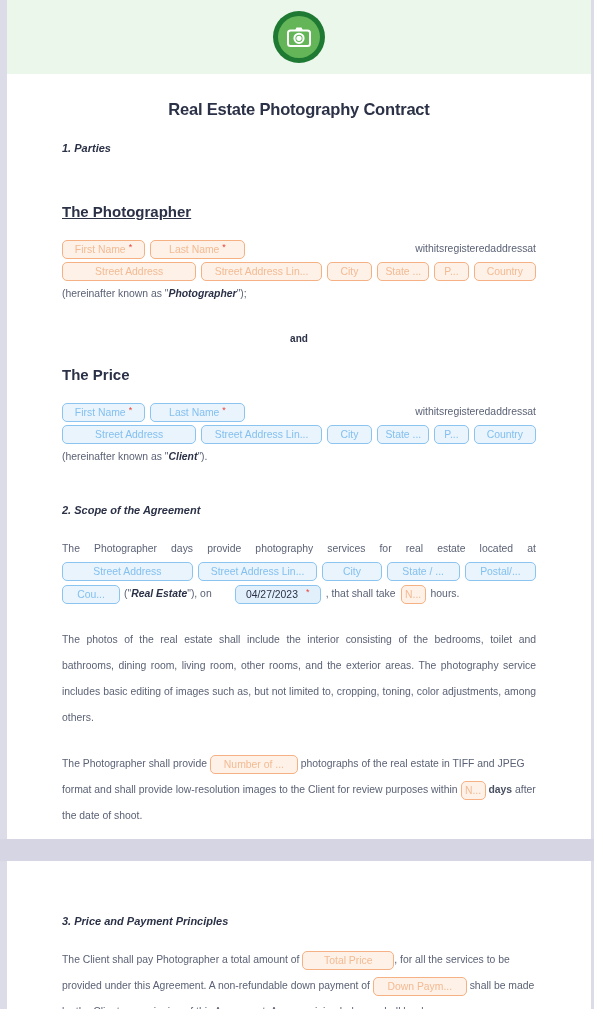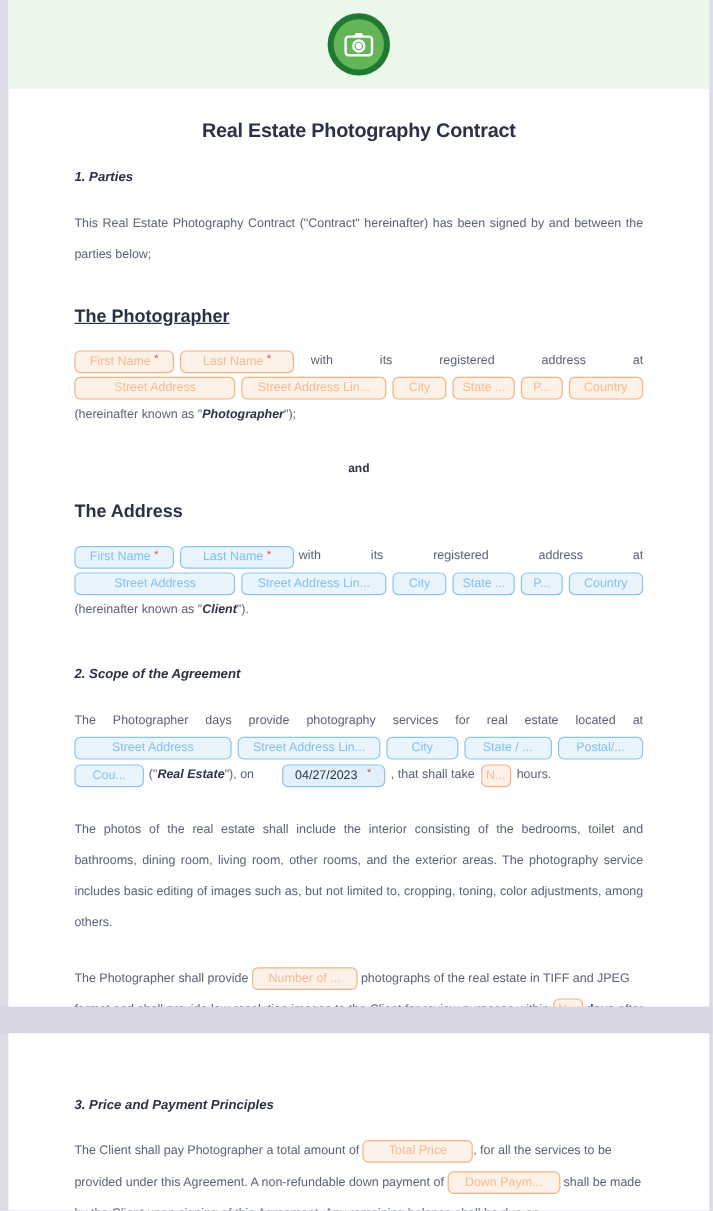--- a/index.html
+++ b/index.html
@@ -174,21 +174,21 @@
 
   
   .name-row {
     display: flex;
     align-items: center;
     line-height: 26px;
   }
   .name-row .rest {
     flex: 1;
     display: flex;
-    justify-content: space-between;
+    justify-content: flex-end;
     padding-left: 14px;
   }
   .name-row.tight .rest { padding-left: 4px; }
 
   .inline-line { line-height: 26px; }
 
   .page-num {
     text-align: center;
     font-size: 9px;
     color: #5b6275;
@@ -226,21 +226,20 @@
     <div class="doc">
 
       <h1 class="title">Real Estate Photography Contract</h1>
 
       <div class="spacer-sm"></div>
 
       <h2 class="sec">1. Parties</h2>
 
       <div class="spacer-sm"></div>
 
-      <p class="j">This Real Estate Photography Contract ("Contract" hereinafter) has been signed by and between the parties below;</p>
 
       <div class="spacer-lg"></div>
 
       <p class="party-head underline">The Photographer</p>
 
       <div class="spacer-sm"></div>
 
       <div class="name-row">
         <span class="fld orange w-first">
           <span>First Name</span>
@@ -270,21 +269,21 @@
       </div>
 
       <p class="plain inline-line"><span>(hereinafter known as "</span><span class="lbl-strong">Photographer</span><span>");</span></p>
 
       <div class="spacer-md"></div>
 
       <p class="center-and">and</p>
 
       <div class="spacer-sm"></div>
 
-      <p class="party-head">The Address</p>
+      <p class="party-head">The Price</p>
 
       <div class="spacer-sm"></div>
 
       <div class="name-row tight">
         <span class="fld blue w-first">
           <span>First Name</span>
           <span class="req">*</span>
         </span>
         <span style="width:5px"></span>
         <span class="fld blue w-last">

